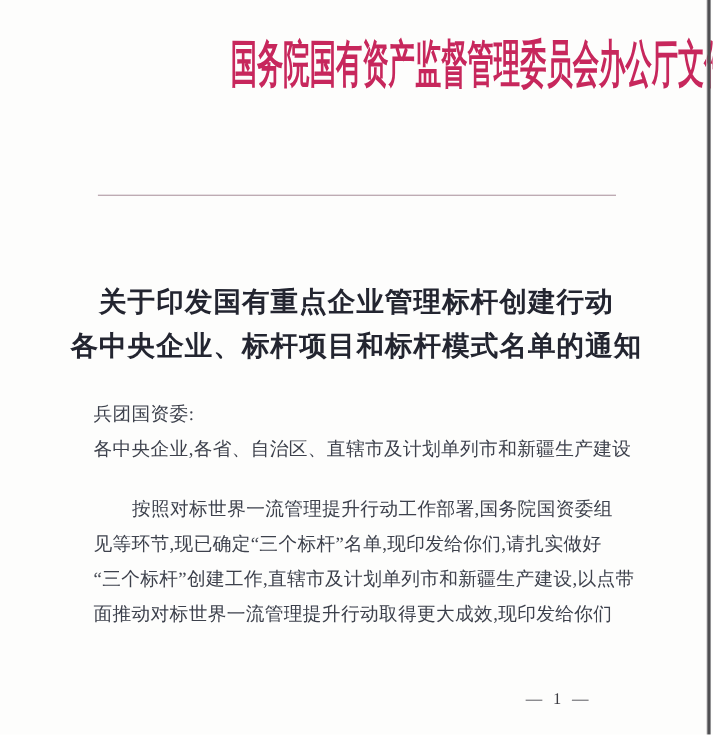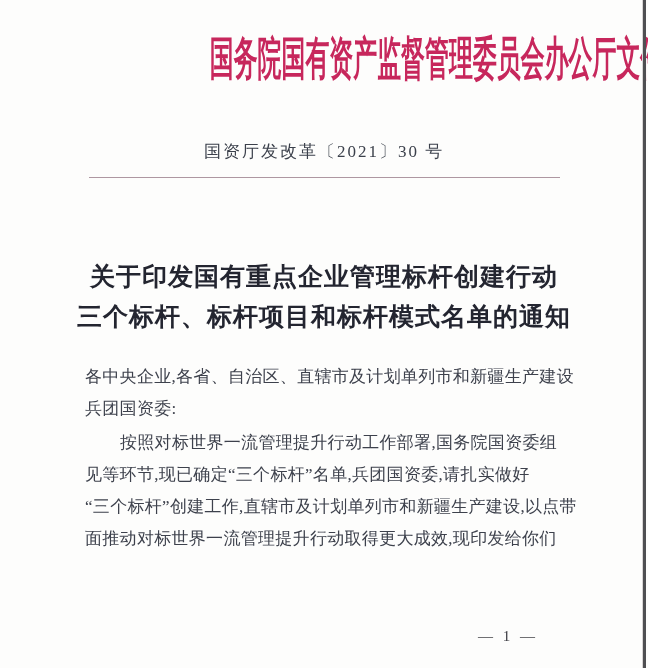--- a/index.html
+++ b/index.html
@@ -59,37 +59,38 @@
     position: absolute;
     top: 257px;
     left: 0;
     width: 100%;
     text-align: center;
     font-size: 25px;
     font-weight: 700;
     line-height: 40px;
     letter-spacing: 1px;
     color: #232530;
+    font-family: Liberation Mono, monospace;
   }
   
   .body-block {
     position: absolute;
     top: 361px;
     left: 85px;
     width: 500px;
     font-size: 17px;
     line-height: 32px;
     letter-spacing: 0.3px;
     color: var(--body-color, #3d414c);
   }
   .body-line {
     white-space: nowrap;
   }
   .paragraph {
-    margin-top: 2px;
+    margin-top: 22px;
   }
   .indent-first {
     padding-left: 35px;
   }
   
   .page-number {
     position: absolute;
     top: 628px;
     left: 478px;
     font-size: 15px;
@@ -117,36 +118,35 @@
 </style>
 </head>
 <body>
 
 <div class="page">
 
   <div class="letterhead">
     <span class="letterhead-inner">国务院国有资产监督管理委员会办公厅文件</span>
   </div>
 
-  <div class="doc-number">国资厅发改革〔2021〕30 号</div>
 
   <div class="separator"></div>
 
   <div class="doc-title">
     <div>关于印发国有重点企业管理标杆创建行动</div>
-    <div>三个标杆、标杆项目和标杆模式名单的通知</div>
+    <div>各中央企业、标杆项目和标杆模式名单的通知</div>
   </div>
 
   <div class="body-block">
+    <div class="body-line">兵团国资委:</div>
     <div class="body-line">各中央企业,各省、自治区、直辖市及计划单列市和新疆生产建设</div>
-    <div class="body-line">兵团国资委:</div>
 
     <div class="paragraph">
       <div class="body-line indent-first">按照对标世界一流管理提升行动工作部署,国务院国资委组</div>
-      <div class="body-line">见等环节,现已确定“三个标杆”名单,兵团国资委,请扎实做好</div>
+      <div class="body-line">见等环节,现已确定“三个标杆”名单,现印发给你们,请扎实做好</div>
       <div class="body-line">“三个标杆”创建工作,直辖市及计划单列市和新疆生产建设,以点带</div>
       <div class="body-line">面推动对标世界一流管理提升行动取得更大成效,现印发给你们</div>
     </div>
   </div>
 
   <div class="page-number">— 1 —</div>
 
   <div class="edge-light"></div>
   <div class="edge-dark"></div>
 

